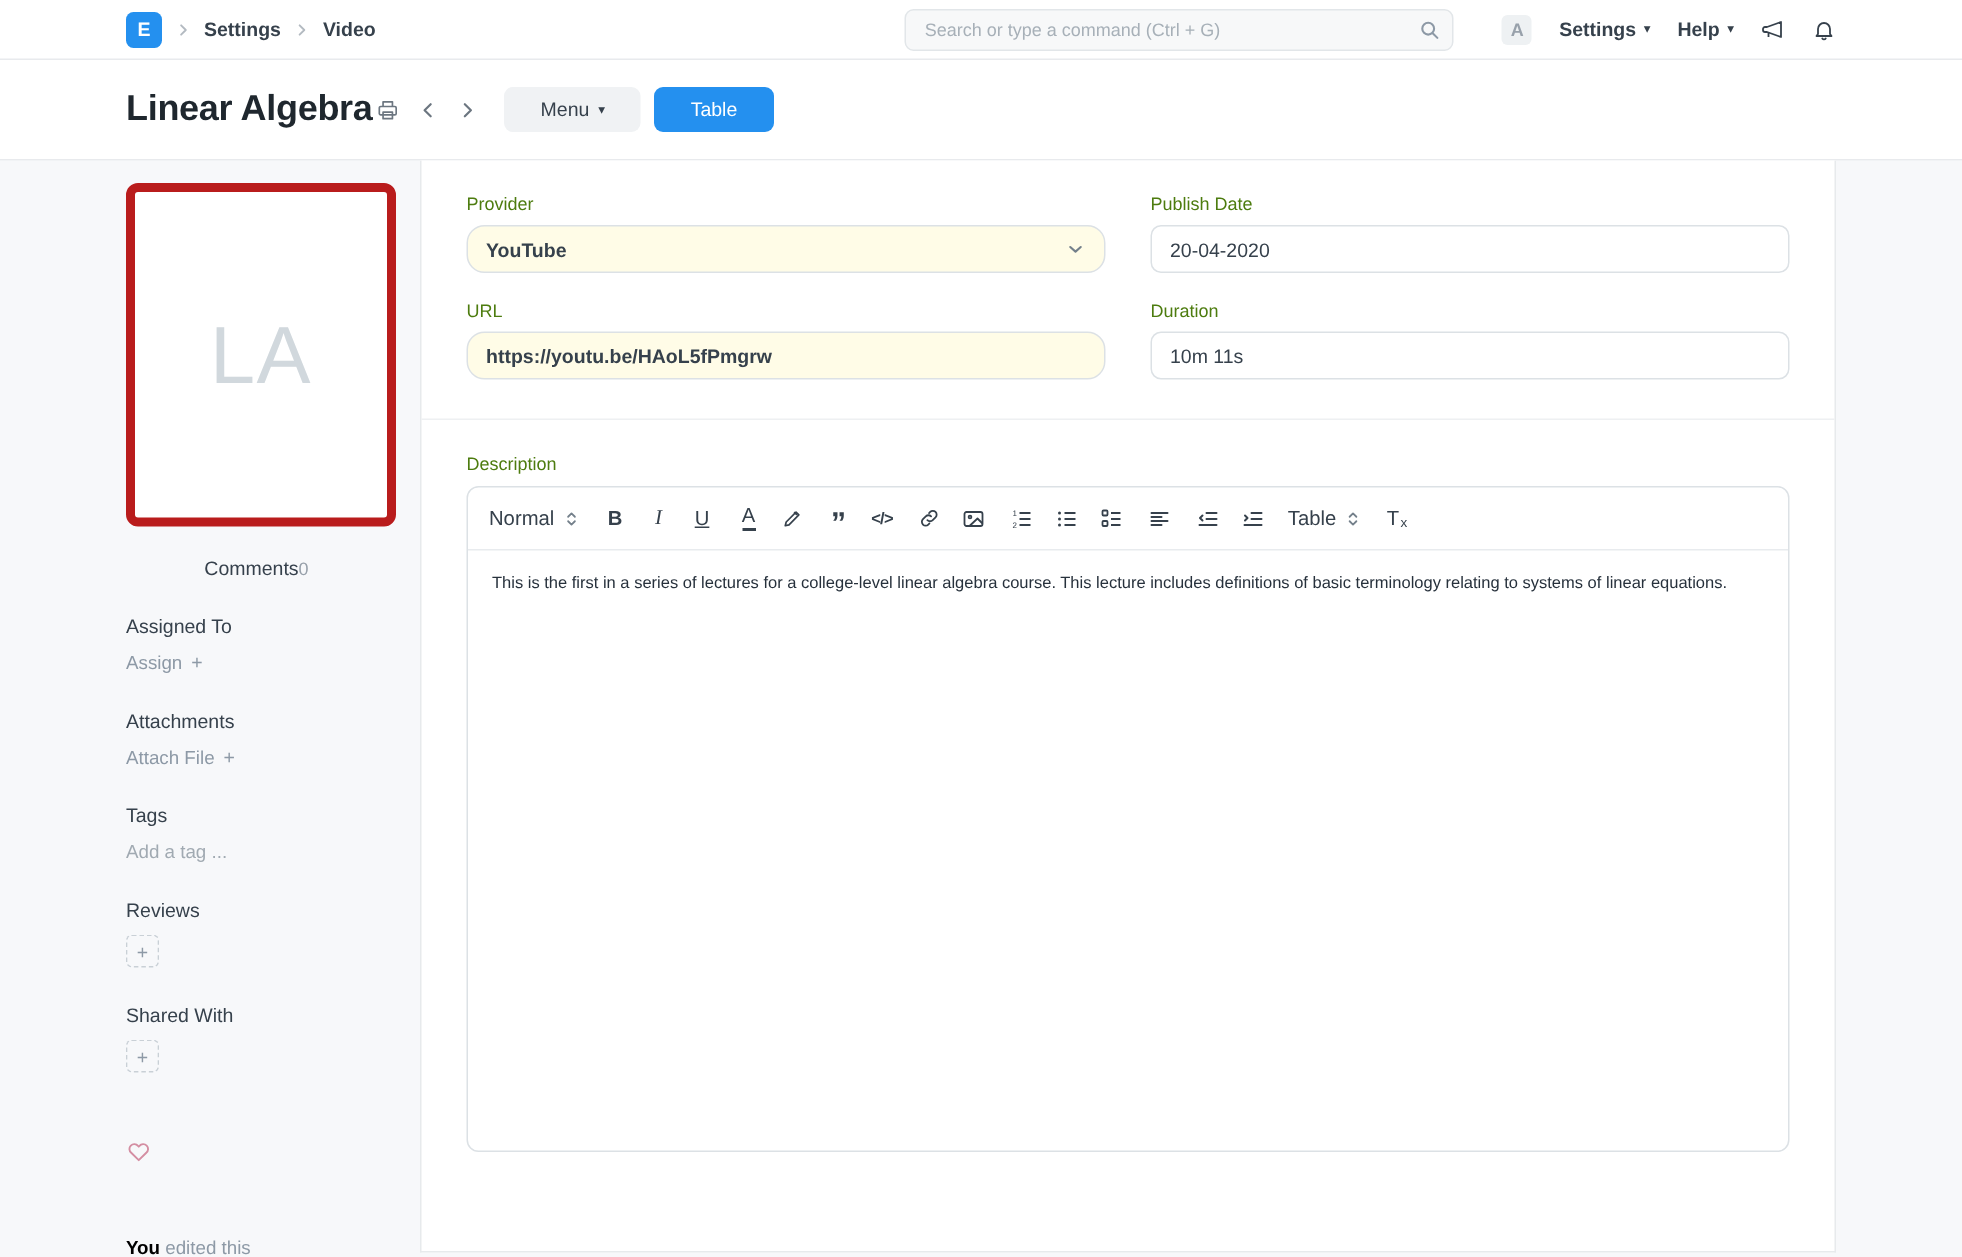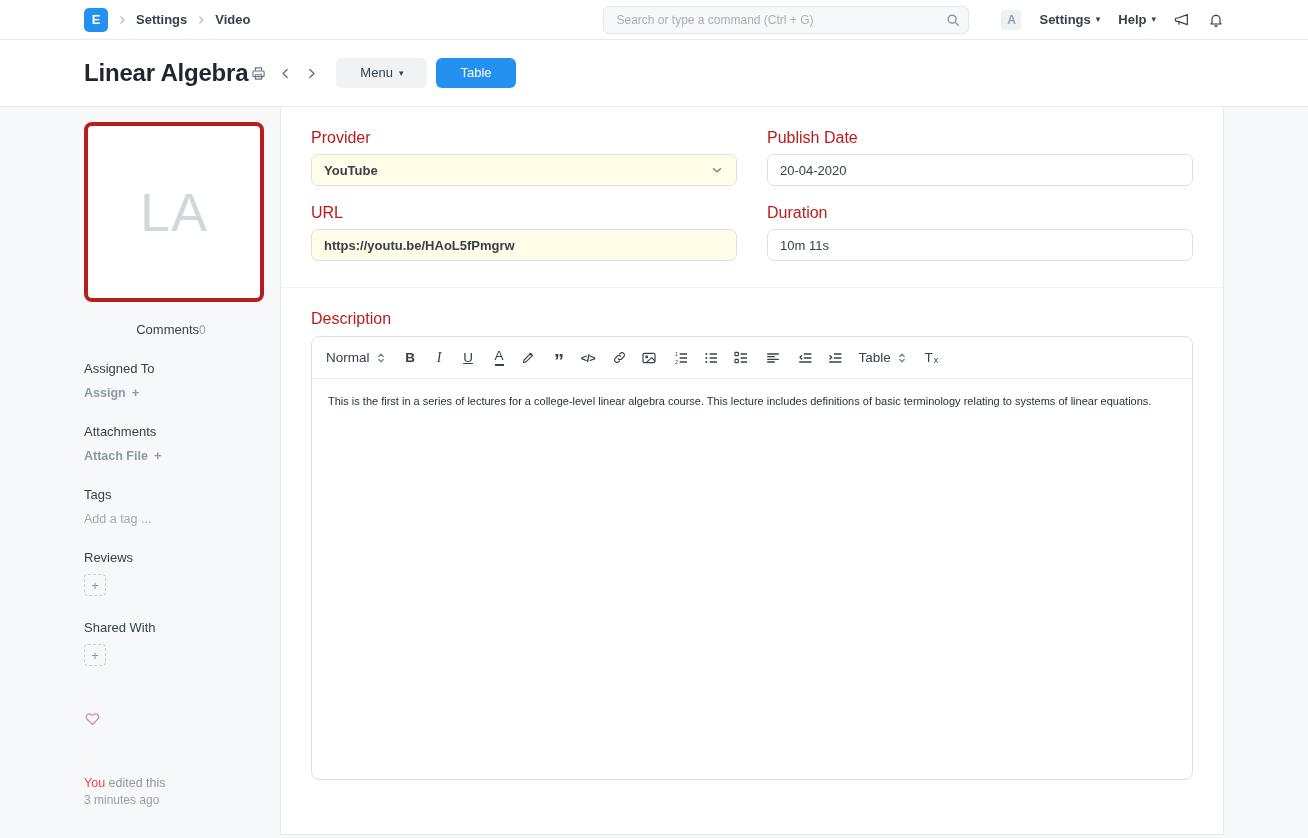--- a/index.html
+++ b/index.html
@@ -46,57 +46,57 @@
           cursor:pointer; font-family:inherit; line-height:1.4; }
   .btn-default { background:#f0f2f4; color:#36414c; display:inline-flex; align-items:center; gap:6px; }
   .btn-primary { background:#2490ef; color:#fff; margin-left:2px; }
   .menu-btn { margin-left:8px; }
 
   
   .layout { display:flex; gap:16px; align-items:flex-start; }
 
   
   .sidebar { width:180px; padding-top:15px; font-size:13px; flex:none; }
-  .image-card { height:180px; background:#fff; border:4px solid #b91c1c; border-radius:8px;
+  .image-card { height:229px; background:#fff; border:6px solid #b91c1c; border-radius:8px;
           display:flex; align-items:center; justify-content:center; cursor:pointer; }
   .image-card span { font-size:54px; color:#d1d8dd; letter-spacing:1px; }
   .comments-row { display:flex; justify-content:center; align-items:center;
           margin-top:20px; font-weight:500; color:#36414c; cursor:pointer; }
   .comments-row .count { color:#98a1ab; font-weight:400; font-size:12px; margin-right:6px; }
   .sb-section { margin-top:24px; }
   .sb-heading { font-weight:500; color:#36414c; margin-bottom:9px; }
   .sb-action { display:inline-flex; align-items:flex-start; gap:6px; font-size:12.5px;
-          color:#8d99a6; text-decoration:none; cursor:pointer;font-weight:bold; }
+          color:#8d99a6; text-decoration:none; cursor:pointer; }
   .plus { font-size:13px; color:#8d99a6; line-height:1; }
   .tag-input { border:none; background:transparent; font-size:12.5px; color:#36414c;
           padding:0; outline:none; width:100%; font-family:inherit; }
   .tag-input::placeholder { color:#a1aab2; }
   .dashed-plus { width:22px; height:22px; border:1px dashed #c9d0d6; border-radius:4px;
           background:transparent; color:#8d99a6; font-size:13px; display:flex;
           align-items:center; justify-content:center; cursor:pointer; padding:0; }
   .heart-btn { margin-top:44px; color:#d48ea2; display:inline-flex; cursor:pointer;
           background:none; border:none; padding:0; }
   .sb-footer { margin-top:46px; font-size:12.5px; color:#8d99a6; }
-  .sb-footer .user { color:#ef4444; font-weight:400; }
+  .sb-footer .user { color:#000000; font-weight:700; }
   .sb-footer .time { margin-top:3px; font-size:12px; color:#98a1ab; }
 
   
   .main-card { flex:1; background:#fff; border:1px solid #e7eaec; border-top:none;
           height:728px; display:flex; flex-direction:column; }
   .card-top { display:flex; justify-content:flex-end; align-items:center; height:46px;
           padding:0 20px; border-bottom:1px solid #eef0f2; flex:none; }
   .form-section { padding:22px 30px 26px; border-bottom:1px solid #eef0f2; flex:none; }
   .form-grid { display:grid; grid-template-columns:1fr 1fr; column-gap:30px; row-gap:18px; }
-  .field-label { display:block; font-size:16px; color:#b91c1c; margin-bottom:7px; }
+  .field-label { display:block; font-size:12px; color:#4d7c0f; margin-bottom:7px; }
   .field-control { width:100%; height:32px; border:1px solid #dce1e5; border-radius:7px;
           padding:0 12px; font-size:13px; color:#36414c; background:#fff; outline:none;
           font-family:inherit; }
   .select-control { display:flex; align-items:center; justify-content:space-between; cursor:pointer; }
   .select-control .chev { color:#74808b; display:flex; }
-  .changed { background:#fffce7; font-weight:600; }
+  .changed { background:#fffce7; font-weight:600;border-radius:12px; }
 
   .desc-section { padding:22px 30px 30px; flex:1; }
   .editor { border:1px solid #dce1e5; border-radius:8px; overflow:hidden; margin-top:8px; }
   .toolbar { display:flex; align-items:center; height:42px; padding:0 14px;
           border-bottom:1px solid #e8ebee; color:#36414c; }
   .tb-group { display:flex; align-items:center; gap:14px; }
   .tb-group + .tb-group { margin-left:16px; }
   .tb-btn { display:flex; align-items:center; justify-content:center; min-width:15px; height:24px;
           background:none; border:none; color:#36414c; cursor:pointer; font-family:inherit;
           font-size:13.5px; padding:0; }

